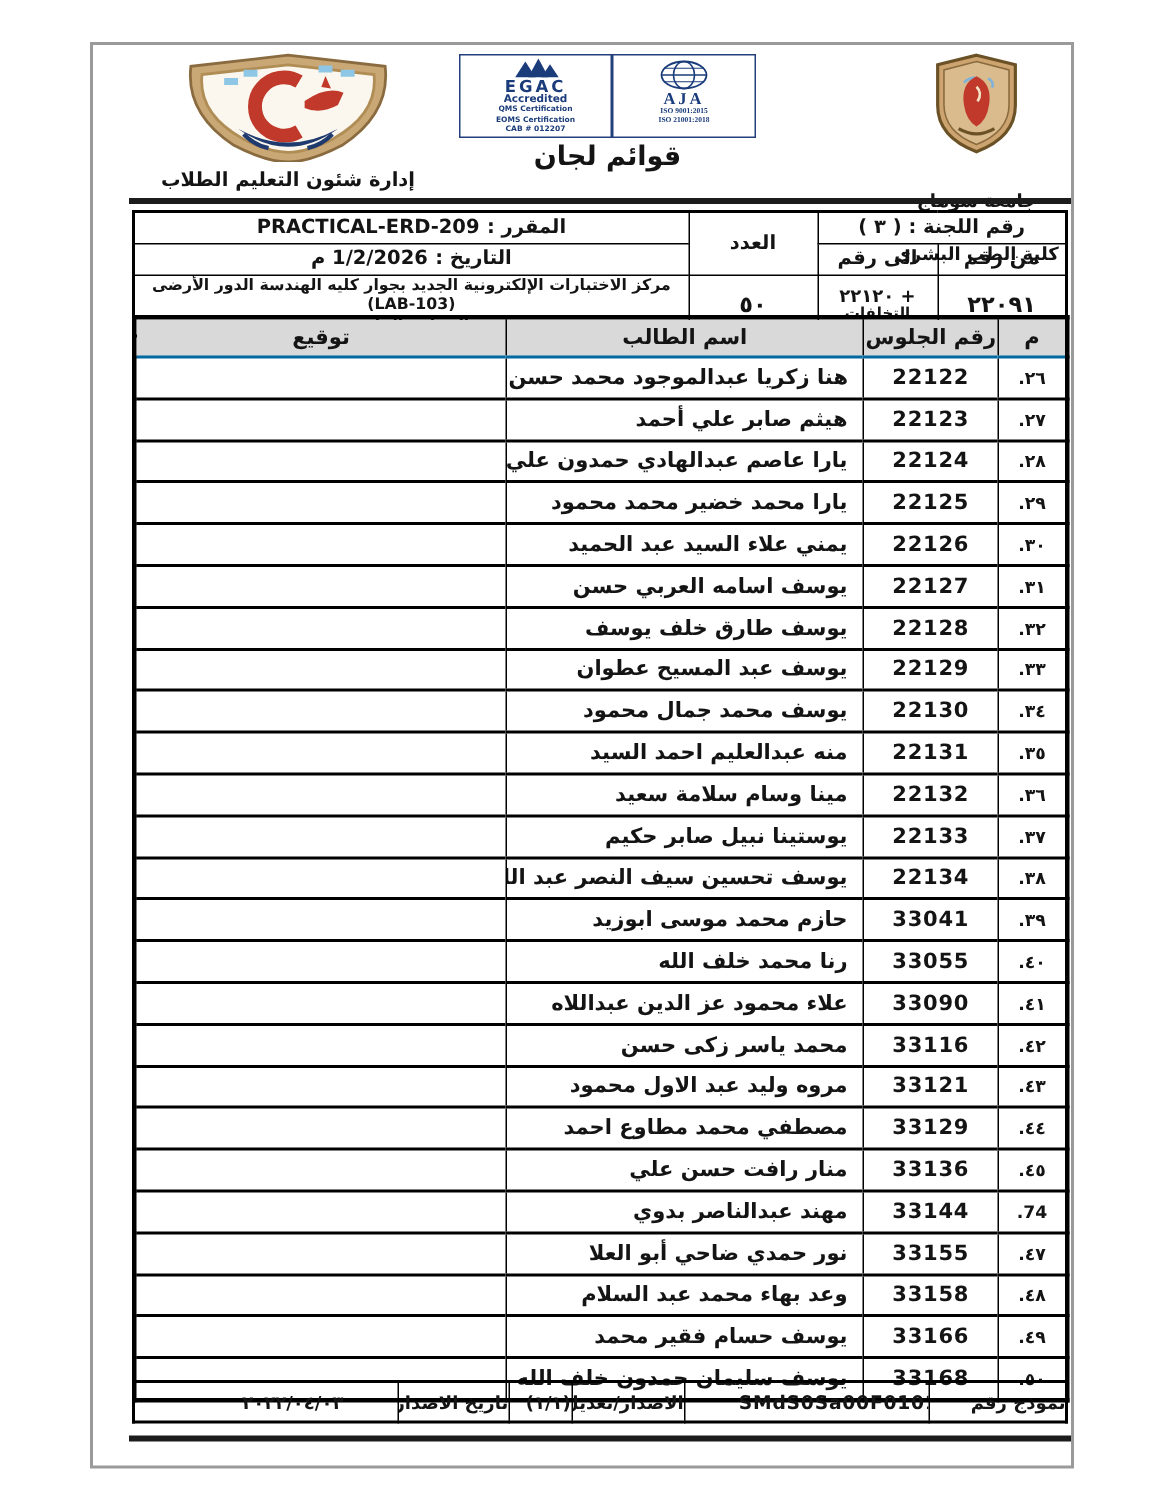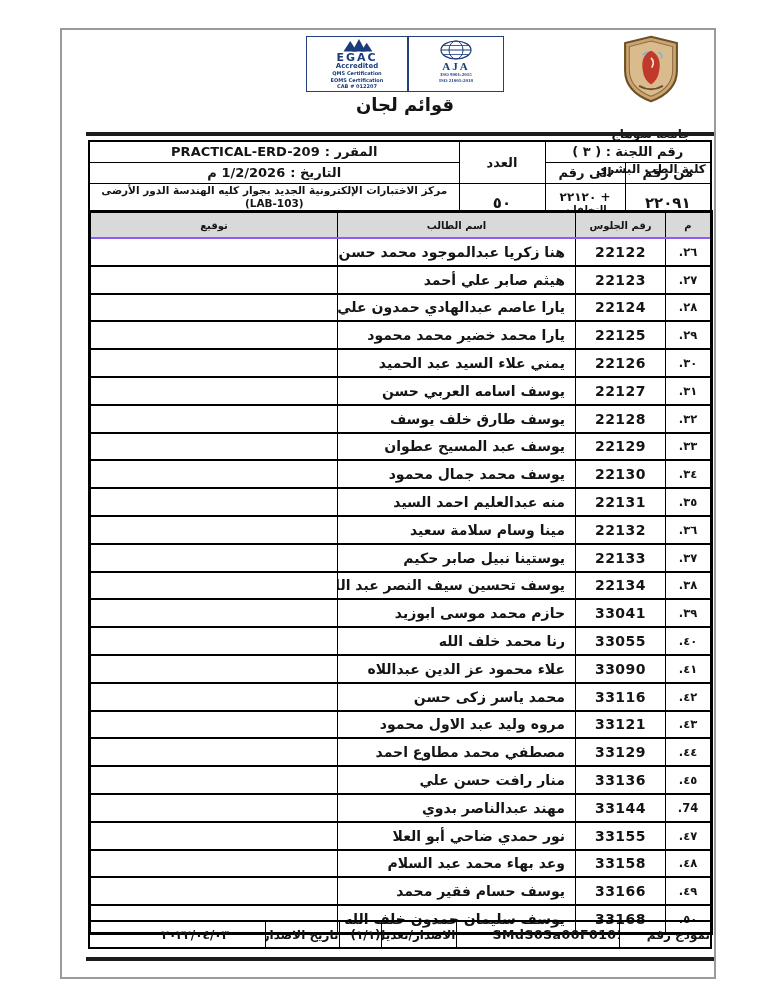--- a/index.html
+++ b/index.html
@@ -35,21 +35,21 @@
   .info-table{position:absolute;left:88px;top:140px;width:622px;border:2px solid #000;direction:rtl;}
   .info-table td{font-size:13px;}
   .info-table .v{font-size:15px;}
   .info-table .small2{font-size:10.5px;line-height:1.25;}
   .to-val{font-size:12px;line-height:1.1;}
   .to-note{font-size:10px;line-height:1.1;}
   .lv{display:flex;justify-content:center;gap:5px;align-items:baseline;}
   .ltr{direction:ltr;unicode-bidi:isolate;}
 
   .main-table{position:absolute;left:88px;top:210px;width:622px;border:3px solid #000;direction:rtl;}
-  .main-table thead td{background:#d9d9d9;font-size:10px;height:24px;border-bottom:2px solid #8b5cf6;}
+  .main-table thead td{background:#d9d9d9;font-size:14px;height:24px;border-bottom:2px solid #0369a1;}
   .main-table tbody td{height:25.8px;border-top:2px solid #000;}
   .td-serial{font-size:11.5px;}
   .td-seat{font-size:14px;letter-spacing:.5px;}
   .td-name{text-align:right;padding:0 10px 0 4px;font-size:14px;white-space:nowrap;}
 
   .footer-table{position:absolute;left:88px;top:920px;width:622px;border:2px solid #000;direction:rtl;}
   .footer-table td{font-size:12px;height:25px;white-space:nowrap;padding-left:36px;}
   .footer-table .code{font-size:12.5px;letter-spacing:.5px;}
 </style>
 </head>
@@ -97,20 +97,35 @@
           <line x1="4" y1="15.5" x2="30" y2="15.5" stroke="#1a3c7a" stroke-width=".8"></line>
         </svg>
         <div class="big">AJA</div>
         <div class="tiny">ISO 9001:2015</div>
         <div class="tiny">ISO 21001:2018</div>
       </div>
     </div>
     <div class="doc-title" dir="rtl">قوائم لجان</div>
   </div>
 
+  <div class="hdr-group faculty">
+    <span>
+      <svg width="160" height="74" viewBox="0 0 160 80">
+        <path d="M80 3 L150 11 Q154 45 119 68 Q96 80 80 80 Q64 80 41 68 Q6 45 10 11 Z" fill="#c9a876" stroke="#8a6b3f" stroke-width="2"></path>
+        <path d="M80 10 L142 17 Q145 45 113 63 Q94 73 80 73 Q66 73 47 63 Q15 45 18 17 Z" fill="#fbf7ee" stroke="#b08d55" stroke-width="2"></path>
+        <path d="M34 22 h10 M48 16 h10 M118 16 h10 M102 13 h10" stroke="#8ec6e6" stroke-width="5"></path>
+        <path d="M88 22 a 21 21 0 1 0 0 36" fill="none" stroke="#c0392b" stroke-width="10"></path>
+        <path d="M92 36 q16 -11 28 -6 l-4 9 q-13 7 -24 2 z" fill="#c0392b"></path>
+        <path d="M104 26 l3 -8 l4 9 z" fill="#c0392b"></path>
+        <path d="M44 56 q36 20 72 0 q-36 26 -72 0 z" fill="#1f3a6e"></path>
+        <path d="M48 60 q8 8 18 10 M112 60 q-8 8 -18 10" stroke="#1f3a6e" stroke-width="3" fill="none"></path>
+      </svg>
+    </span>
+    <div class="cap" dir="rtl">إدارة شئون التعليم الطلاب</div>
+  </div>
 
   <div class="rule rule-top"></div>
 
   <table class="info-table" dir="rtl">
     <colgroup>
         <col style="width:86px">
         <col style="width:80px">
         <col style="width:86px">
         <col style="width:370px">
       </colgroup>

